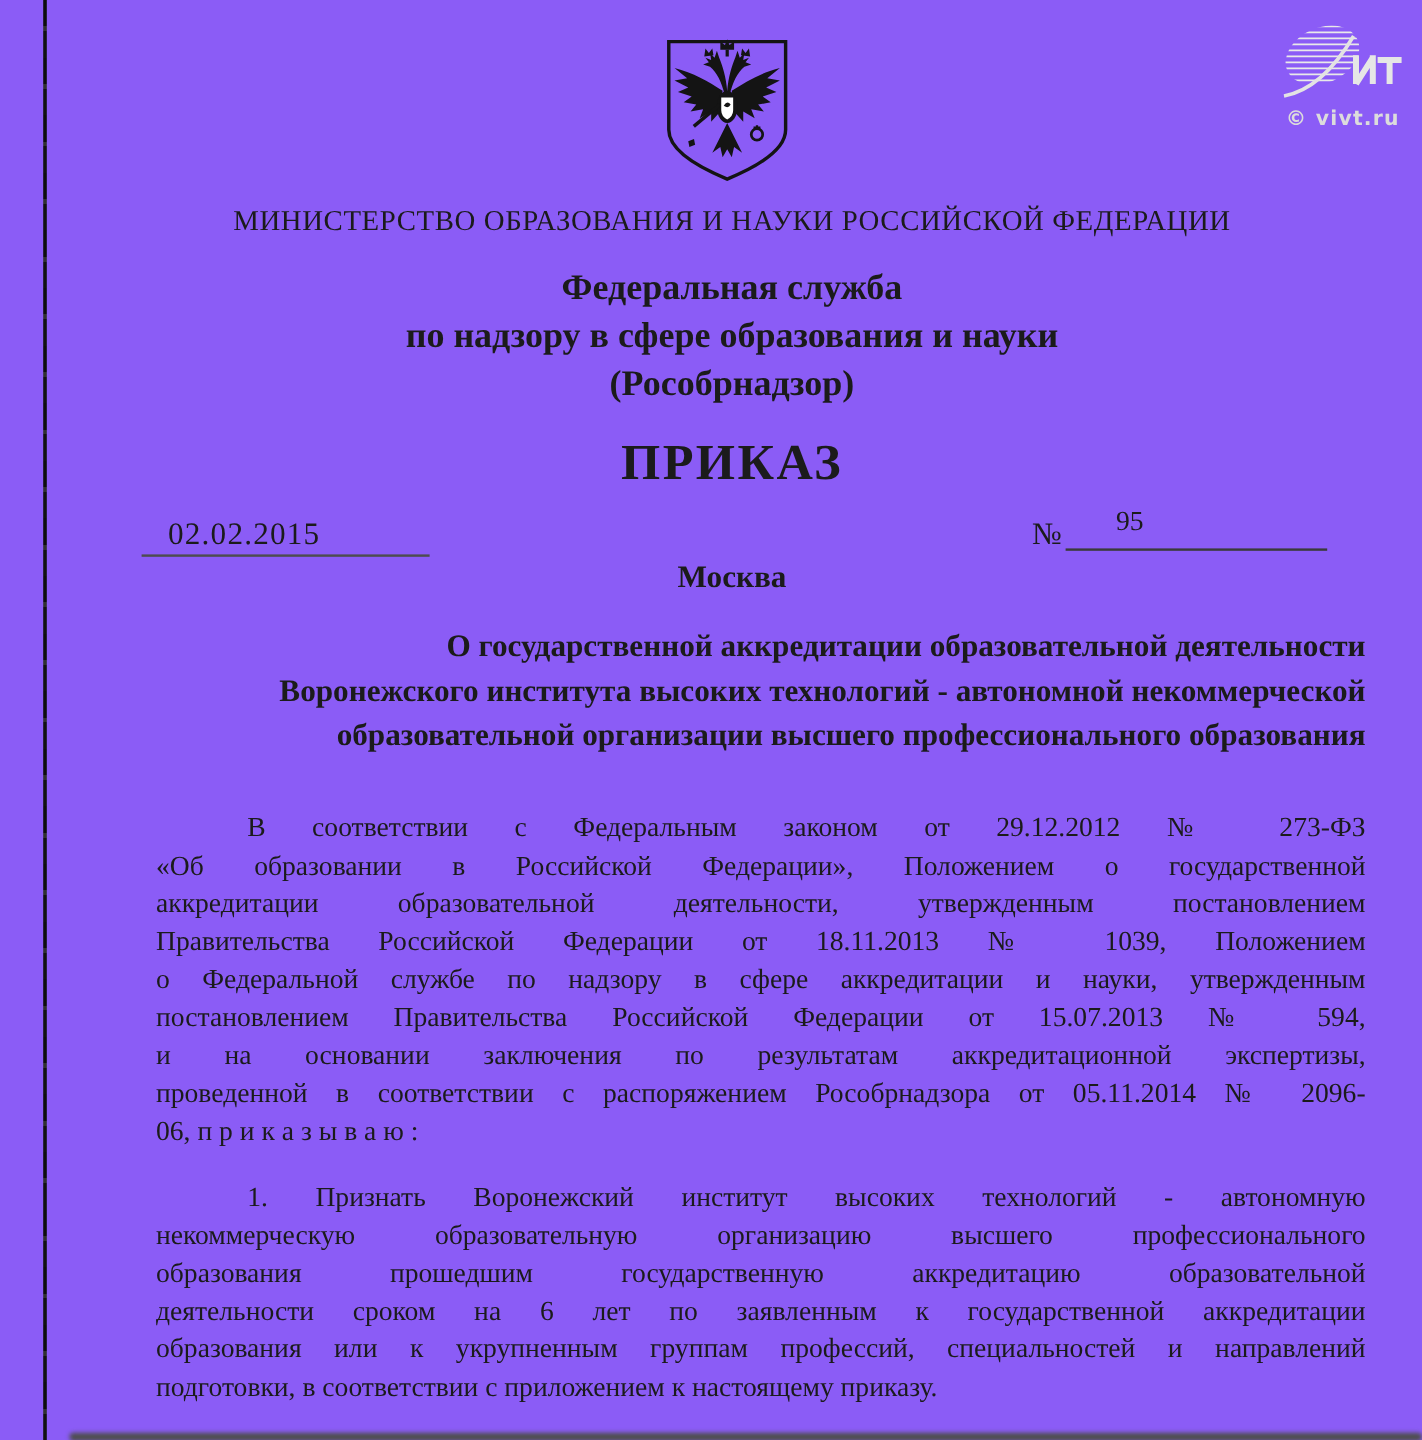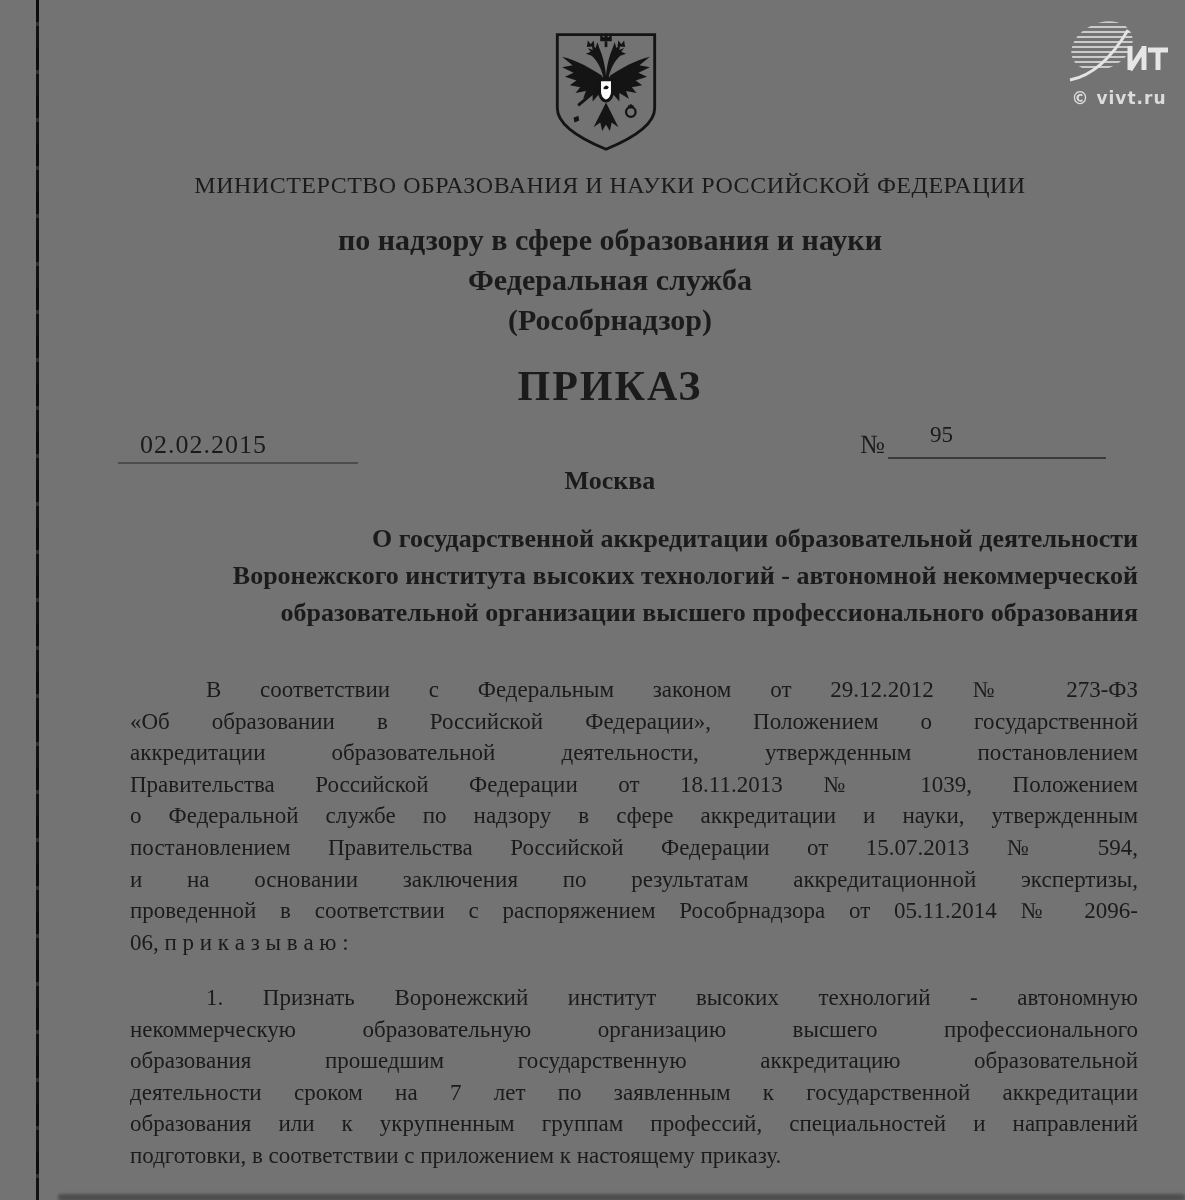--- a/index.html
+++ b/index.html
@@ -1,17 +1,17 @@
 <!DOCTYPE html>
 <html><head>
 <meta charset="utf-8">
 <style>
   html,body{margin:0;padding:0;background:#ffffff;}
   .page{
-    position:relative;width:1185px;height:1200px;background:#737373;
+    position:relative;width:1185px;height:1200px;background:#8b5cf6;
     font-family:"Liberation Serif","DejaVu Serif",serif;color:#1b1b1b;
     overflow:hidden;
   }
   
   .scan-line{
     position:absolute;left:36px;top:0;width:3px;height:1200px;
     background:repeating-linear-gradient(180deg,#0d0d0d 0 22px,#303030 22px 26px,#111 26px 48px);
   }
   
   .watermark{position:absolute;right:6px;top:18px;width:120px;text-align:center;}
@@ -111,22 +111,22 @@
       <circle cx="86" cy="88" r="5" fill="none" stroke="#141414" stroke-width="2.4"></circle>
       <path d="M86,80 v4 M83,82 h6" stroke="#141414" stroke-width="2"></path>
       <path d="M54,55 h12 v12 q0,6 -6,9 q-6,-3 -6,-9 z" fill="#ffffff" stroke="#141414" stroke-width="1.6"></path>
       <path d="M57,63 q3,-5 6,-1 q-2,4 -6,1 z" fill="#141414"></path>
     </svg>
   </div>
 
   <div class="hdrcol ministry">МИНИСТЕРСТВО ОБРАЗОВАНИЯ И НАУКИ РОССИЙСКОЙ ФЕДЕРАЦИИ</div>
 
   <div class="hdrcol service">
+    <div>Федеральная служба</div>
     <div>по надзору в сфере образования и науки</div>
-    <div>Федеральная служба</div>
     <div>(Рособрнадзор)</div>
   </div>
 
   <div class="hdrcol doctype">ПРИКАЗ</div>
 
   <div class="date">02.02.2015</div>
   <div class="date-line"></div>
   <div class="numsign">№</div>
   <div class="numval">95</div>
   <div class="num-line"></div>
@@ -148,20 +148,20 @@
     <div class="bodyline">постановлением Правительства Российской Федерации от 15.07.2013&nbsp;№&nbsp;594,</div>
     <div class="bodyline">и на основании заключения по результатам аккредитационной экспертизы,</div>
     <div class="bodyline">проведенной в соответствии с распоряжением Рособрнадзора от 05.11.2014 № 2096-</div>
     <div class="bodyline last">06, п р и к а з ы в а ю :</div>
   </div>
 
   <div class="para p2">
     <div class="bodyline first">1. Признать Воронежский институт высоких технологий - автономную</div>
     <div class="bodyline">некоммерческую образовательную организацию высшего профессионального</div>
     <div class="bodyline">образования прошедшим государственную аккредитацию образовательной</div>
-    <div class="bodyline">деятельности сроком на 7 лет по заявленным к государственной аккредитации</div>
+    <div class="bodyline">деятельности сроком на 6 лет по заявленным к государственной аккредитации</div>
     <div class="bodyline">образования или к укрупненным группам профессий, специальностей и направлений</div>
     <div class="bodyline last">подготовки,  в соответствии с приложением к настоящему приказу.</div>
   </div>
 
   <div class="clipped-band"></div>
 
 </div>
 
 </body></html>

